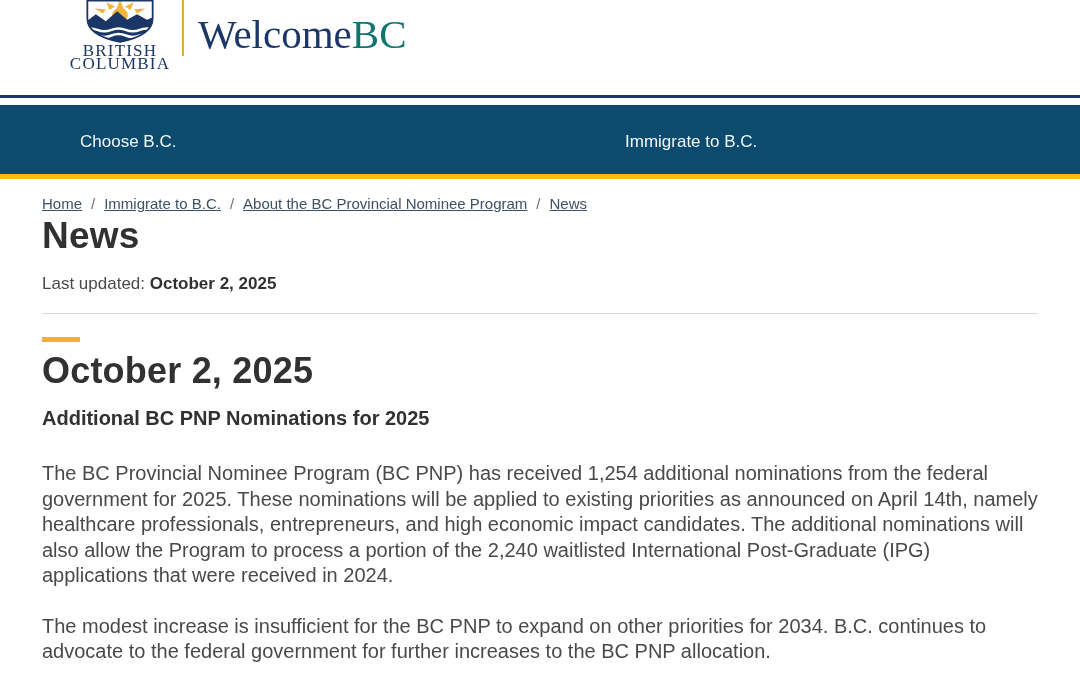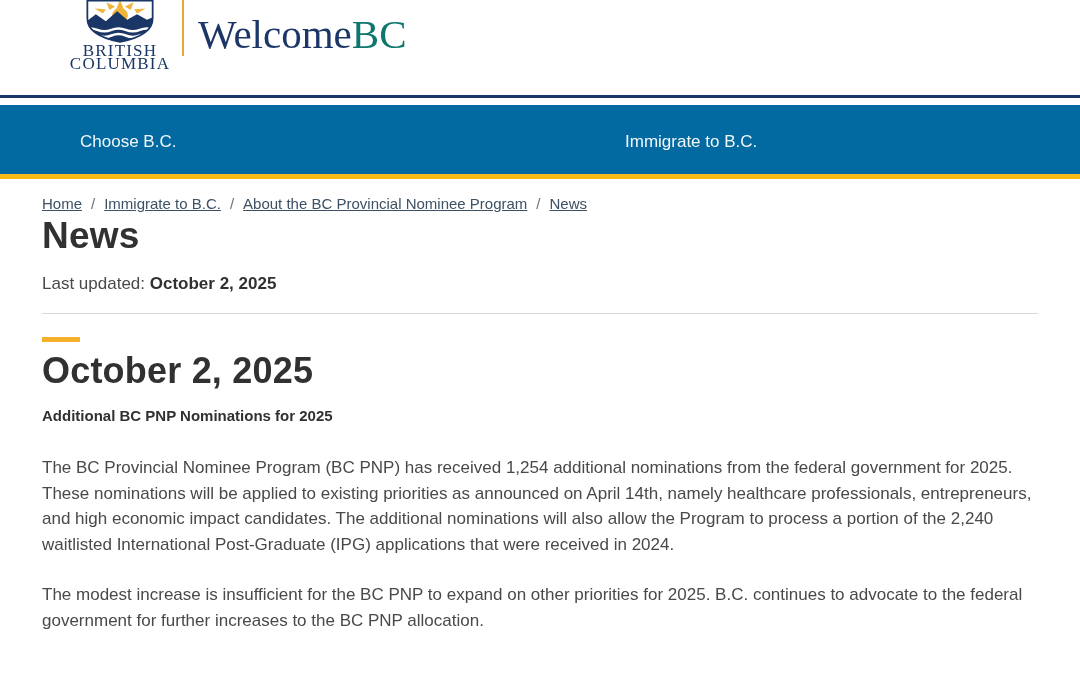--- a/index.html
+++ b/index.html
@@ -51,21 +51,21 @@
     white-space: nowrap;
   }
   .brand-welcome { color: #1C3767; }
   .brand-bc { color: #0f766e; }
 
   
   .nav-gap { height: 7px; background: #ffffff; }
   .primary-nav {
     position: relative;
     height: 74px;
-    background: #0369a1;
+    background: #0c4a6e;
     border-bottom: 5px solid #FCBA19;
   }
   .nav-item {
     position: absolute;
     top: 0;
     height: 74px;
     line-height: 74px;
     color: #F2F7FA;
     font-size: 17px;
     text-decoration: none;
@@ -119,27 +119,27 @@
     margin-bottom: 8px;
   }
   h2.date-heading {
     font-size: 36px;
     font-weight: 600;
     color: #313132;
     letter-spacing: 0.2px;
     margin-bottom: 15px;
   }
   h3.article-subheading {
-    font-size: 15px;
+    font-size: 20px;
     font-weight: 700;
     color: #313132;
     margin-bottom: 31px;
   }
   .article-body p {
-    font-size: 17px;
+    font-size: 20px;
     line-height: 25.5px;
     color: #494949;
     max-width: 1032px;
     margin-bottom: 25px;
   }
 </style>
 </head>
 <body>
 
 <header class="site-header">
@@ -192,16 +192,16 @@
   <p class="last-updated"><span>Last updated: </span><strong>October 2, 2025</strong></p>
 
   <hr class="section-divider">
 
   <article>
     <div class="accent-bar"></div>
     <h2 class="date-heading">October 2, 2025</h2>
     <h3 class="article-subheading">Additional BC PNP Nominations for 2025</h3>
     <div class="article-body">
       <p>The BC Provincial Nominee Program (BC PNP) has received 1,254 additional nominations from the federal government for 2025. These nominations will be applied to existing priorities as announced on April 14th, namely healthcare professionals, entrepreneurs, and high economic impact candidates. The additional nominations will also allow the Program to process a portion of the 2,240 waitlisted International Post-Graduate (IPG) applications that were received in 2024.</p>
-      <p>The modest increase is insufficient for the BC PNP to expand on other priorities for 2025. B.C. continues to advocate to the federal government for further increases to the BC PNP allocation.</p>
+      <p>The modest increase is insufficient for the BC PNP to expand on other priorities for 2034. B.C. continues to advocate to the federal government for further increases to the BC PNP allocation.</p>
     </div>
   </article>
 </main>
 
 </body></html>

